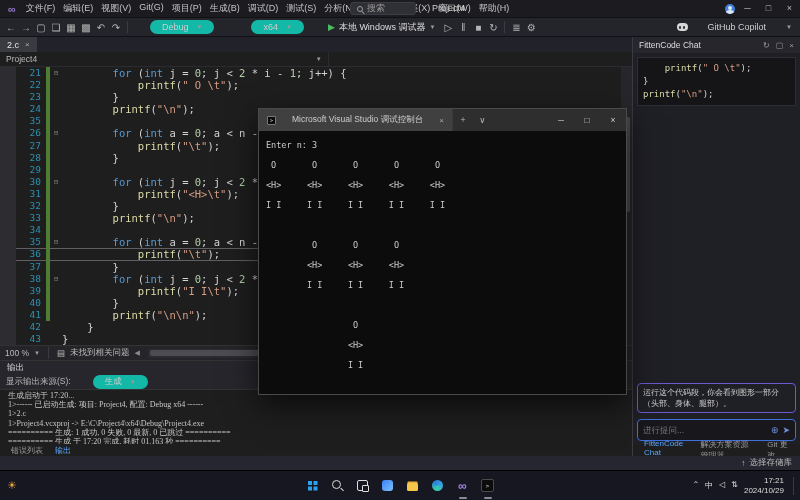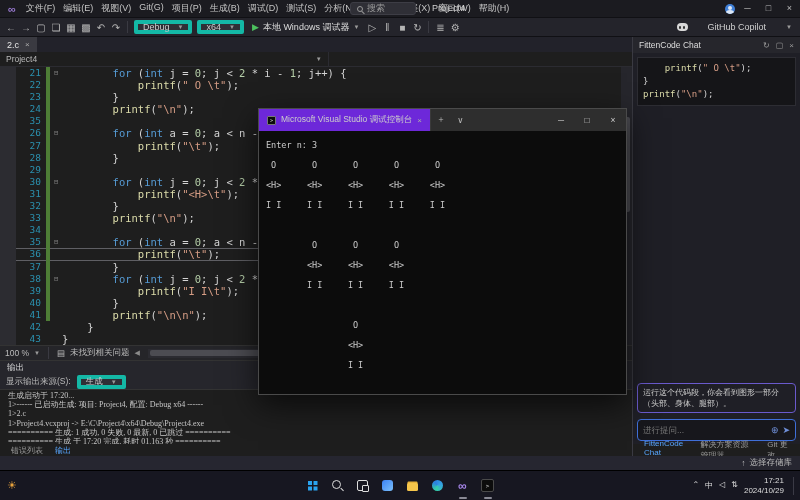--- a/index.html
+++ b/index.html
@@ -19,21 +19,21 @@
   .mb-right{margin-left:auto;display:flex;align-items:center;gap:4px}
   .person{width:10px;height:10px;border-radius:50%;background:#3f7fd6;position:relative;overflow:hidden}
   .person::before{content:"";position:absolute;left:3px;top:2px;width:4px;height:4px;border-radius:50%;background:#dce7f5}
   .person::after{content:"";position:absolute;left:1px;top:6.5px;width:8px;height:5px;border-radius:50%;background:#dce7f5}
   .winctl{width:17px;text-align:center;color:#bbb;font-size:9px;line-height:17px}
 
   
   .toolbar{height:20px;background:#24242b;border-top:1px solid #101014;border-bottom:1px solid #101014;display:flex;align-items:center;gap:1px;padding:0 4px;flex:0 0 auto}
   .tbtn{min-width:14px;text-align:center;color:#b5b5b5;font-size:10px;padding:0 1px}
   .tsep{width:1px;height:12px;background:#3a3a42;margin:0 3px}
-  .tsel{height:14px;background:#2f2f36;border:4px solid #14b8a6;border-radius:2px;display:flex;align-items:center;gap:8px;padding:0 5px;margin:0 2px;color:#ccc}
+  .tsel{height:14px;background:#2f2f36;border:7px solid #14b8a6;border-radius:7px;display:flex;align-items:center;gap:8px;padding:0 5px;margin:0 18px;color:#ccc}
   .caret{font-size:6px;color:#9a9a9a}
   .run{display:flex;align-items:center;gap:4px;padding:0 5px;color:#ddd}
   .play{color:#4cc05e;font-size:9px}
   .copilot{margin-left:auto;display:flex;align-items:center;gap:20px;color:#cfcfcf;padding:0 4px}
   .cp-ic{width:11px;height:8px;border-radius:4px;background:#d8d8d8;position:relative}
   .cp-ic::before,.cp-ic::after{content:"";position:absolute;top:2.5px;width:2px;height:3px;border-radius:1px;background:#333}
   .cp-ic::before{left:2.5px}.cp-ic::after{right:2.5px}
 
   
   .center{flex:1;display:flex;min-height:0}
@@ -109,21 +109,21 @@
   .tb-visual-studio::before{content:"∞";color:#a585e8;font-size:12px;font-weight:bold}
   .tb-terminal::before{content:">";width:11px;height:11px;background:#0c0c0c;border:1px solid #4a4a4a;border-radius:2px;color:#ddd;font-size:6px;display:flex;align-items:center;justify-content:center;font-family:"DejaVu Sans Mono",monospace}
   .tray{position:absolute;right:5px;display:flex;align-items:center;gap:6px;color:#ddd;font-size:8px}
   .tray-ic{text-align:center}
   .clock{text-align:right;line-height:1.25;font-size:8px}
   .desk-sliver{width:2px;height:18px;border-left:1px solid #3a3a45;margin-left:3px}
 
   
   .console{position:absolute;left:258px;top:108px;width:369px;height:287px;background:#0c0c0c;border:1px solid #4a4a4a;box-shadow:0 10px 30px rgba(0,0,0,.65);z-index:40;display:flex;flex-direction:column}
   .con-title{height:22px;background:#2e2e2e;display:flex;align-items:center;font-size:8.5px;color:#ccc;flex:0 0 auto}
-  .con-tab{display:flex;align-items:center;gap:5px;background:#6d28d9;height:100%;padding:0 8px;border-right:1px solid #3a3a3a}
+  .con-tab{display:flex;align-items:center;gap:16px;background:#404040;height:100%;padding:0 8px;border-right:1px solid #3a3a3a}
   .con-ic{width:9px;height:9px;background:#0c0c0c;border:1px solid #777;border-radius:1px;color:#ddd;font-size:5px;display:flex;align-items:center;justify-content:center;font-family:"DejaVu Sans Mono",monospace}
   .con-btn{padding:0 6px;color:#bbb}
   .con-ctl{margin-left:auto;display:flex;height:100%}
   .con-ctl span{width:26px;display:flex;align-items:center;justify-content:center;color:#ccc;font-size:8.5px}
   .con-pre{flex:1;font-family:"DejaVu Sans Mono",monospace;font-size:8.5px;line-height:20px;color:#cccccc;padding:4px 7px;white-space:pre;overflow:hidden}
 </style>
 </head>
 <body>
 
 <div class="app">

